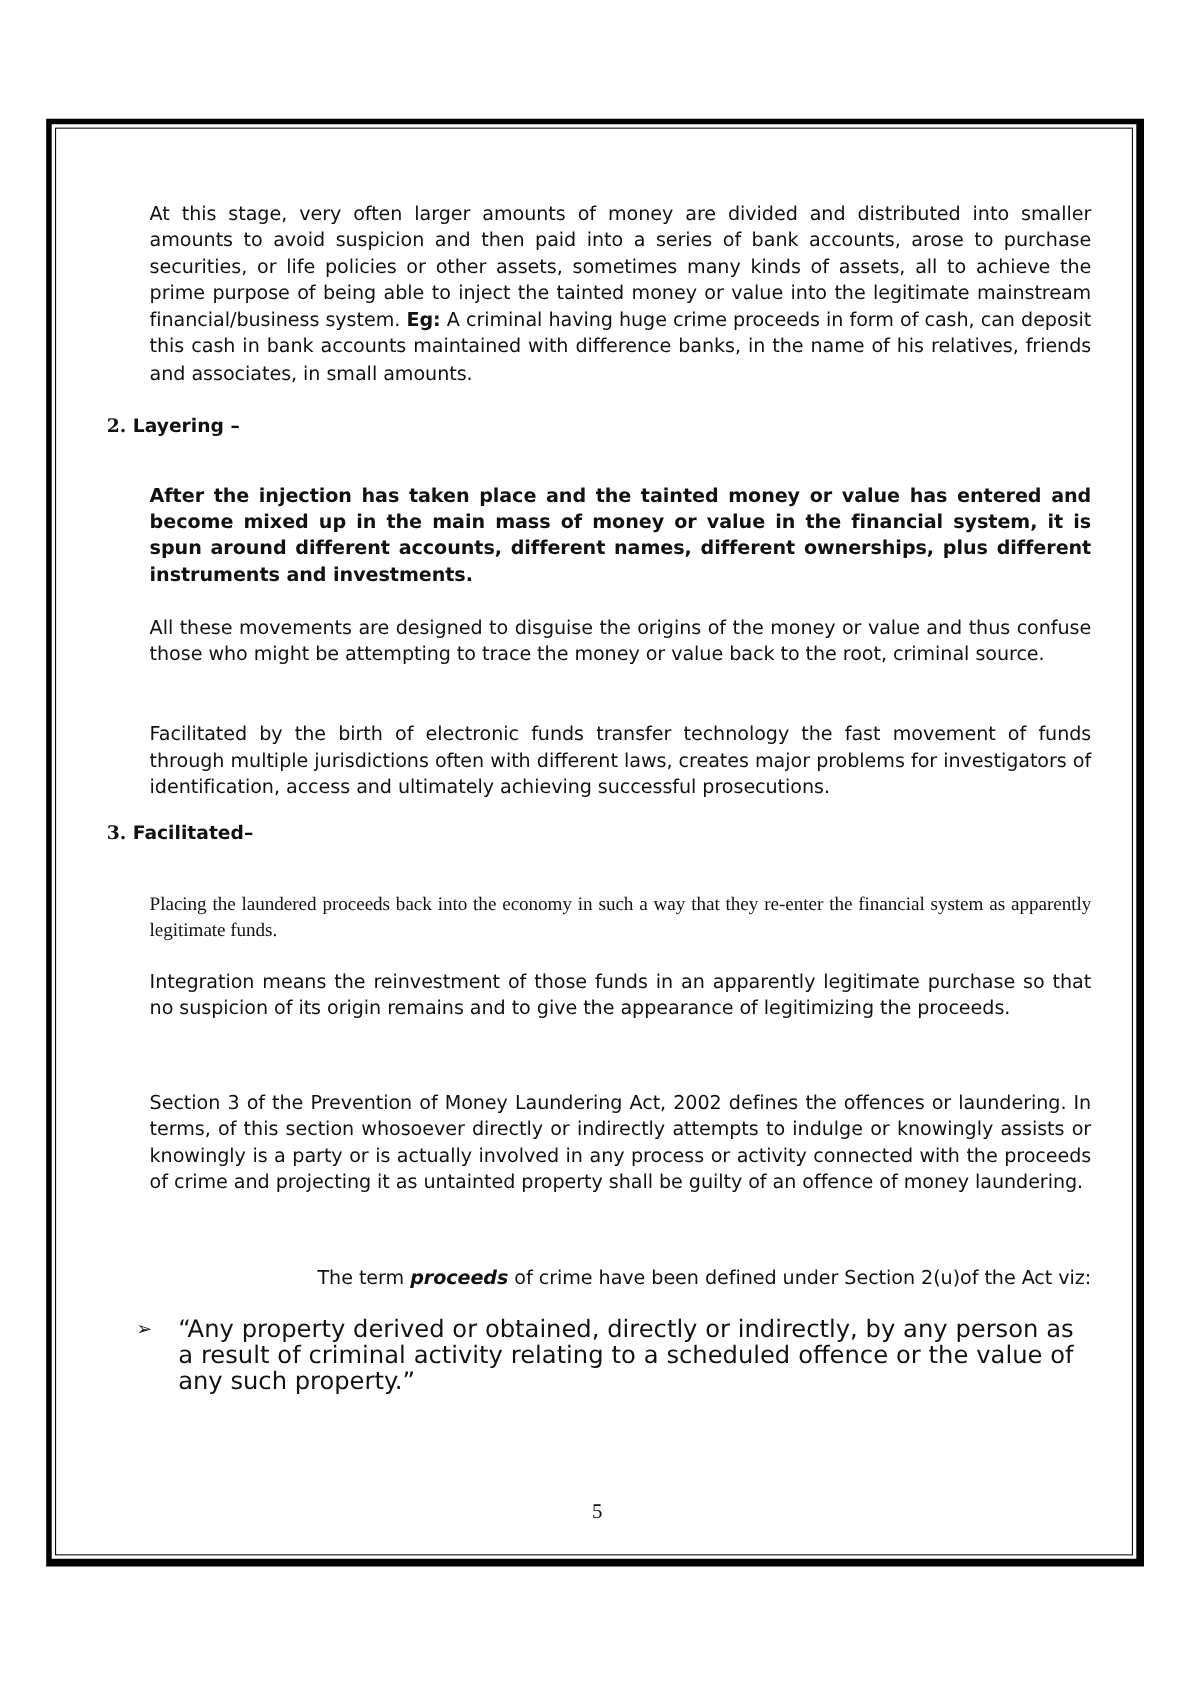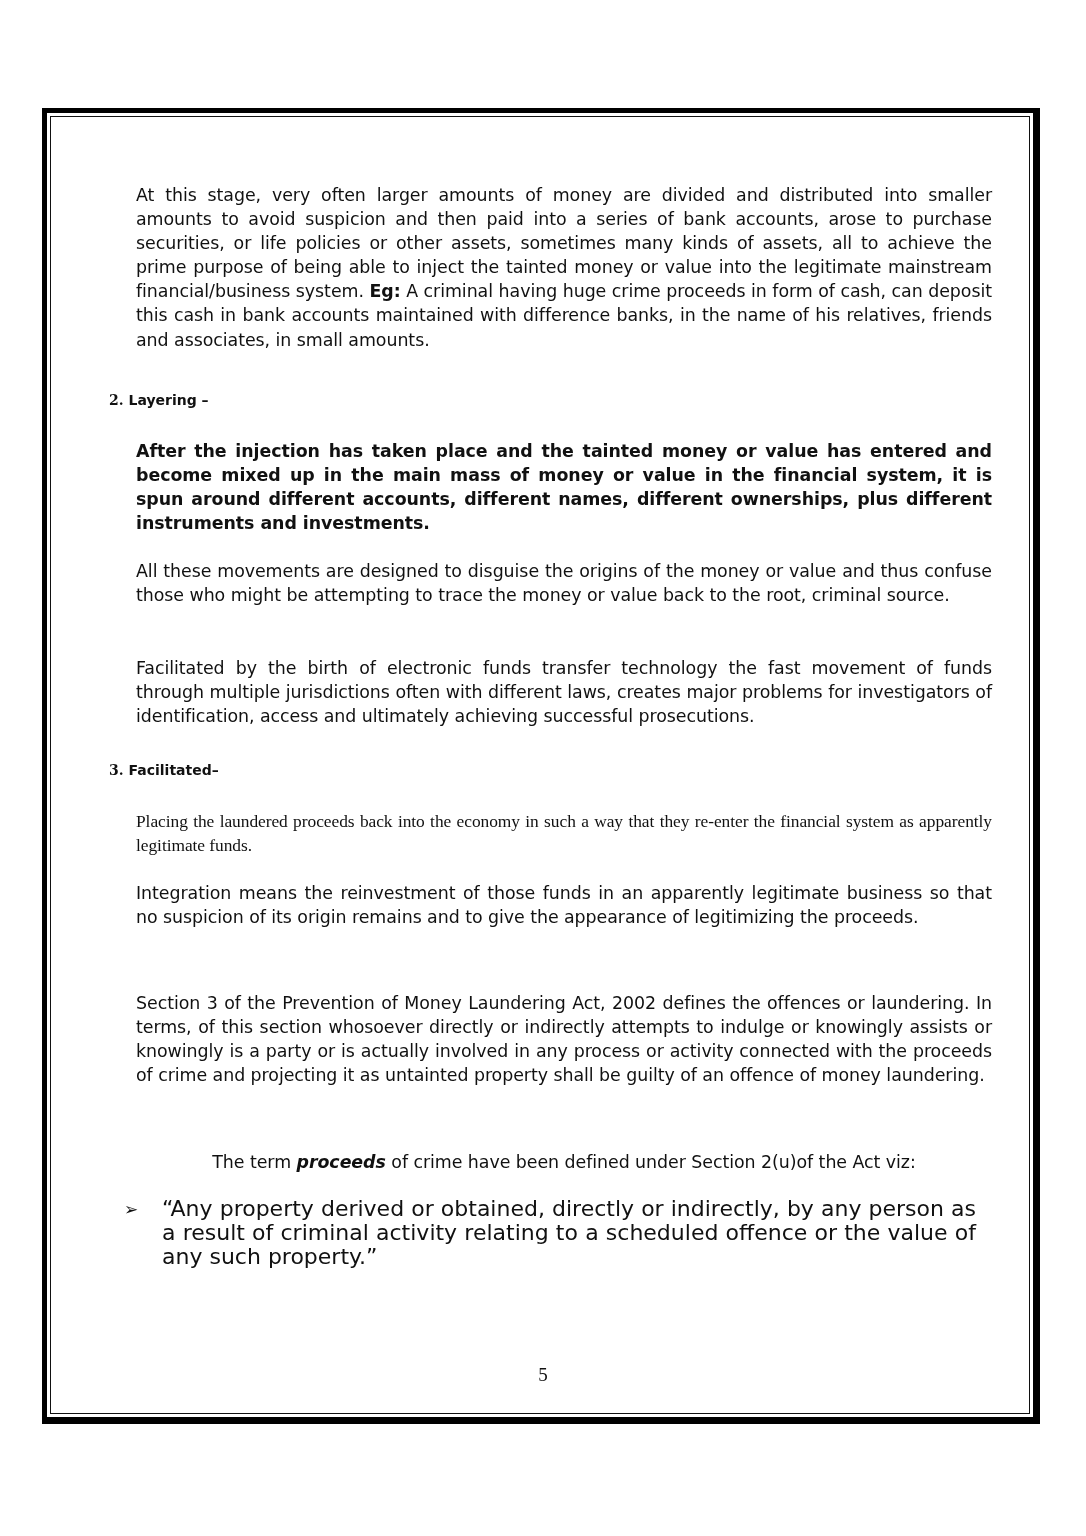--- a/index.html
+++ b/index.html
@@ -6,21 +6,21 @@
   body { width:1086px; height:1536px; position:relative; overflow:hidden;
          font-family:"DejaVu Sans", sans-serif; color:#111; }
   .frame-outer { position:absolute; left:42px; top:108px; width:998px; height:1316px;
                  border-top:5px solid #000; border-left:5px solid #000;
                  border-right:7px solid #000; border-bottom:7px solid #000; box-sizing:border-box; }
   .frame-inner { position:absolute; left:3px; top:3px; right:3px; bottom:3px;
                  border:1.5px solid #111; }
   .page-content { position:absolute; left:120px; top:0; width:856px; }
   p.body { margin:16px; font-size:17.4px; line-height:24.1px; text-align:justify;
            letter-spacing:-0.05px; position:absolute; left:0; width:856px; }
-  h2.heading { position:absolute; left:-23px; margin:12px; font-size:14px; font-weight:bold;
+  h2.heading { position:absolute; left:-23px; margin:0; font-size:17px; font-weight:bold;
                line-height:24px; }
   h2.heading .num { font-family:"DejaVu Serif", serif; font-weight:bold; }
   .bullet-row { position:absolute; left:0; width:856px; display:flex; }
   .bullet-row .arrow { width:38px; flex:none; font-size:17px; line-height:24px; padding-left:4px; }
   .bullet-row .btext { flex:1; font-size:22px; line-height:24.1px; text-align:justify; }
   .page-number { position:absolute; left:0; width:1086px; top:1364px; text-align:center;
                  font-family:"Liberation Serif", serif; font-size:19px; }
 </style>
 </head>
 <body>
@@ -35,25 +35,25 @@
 
   <h2 class="heading" style="top:376px;"><span class="num">2.</span> <span>Layering –</span></h2>
 
   <p class="body" style="top:423px;font-weight:bold;">After the injection has taken place and the tainted money or value has entered and become mixed up in the main mass of money or value in the financial system, it is spun around different accounts, different names, different ownerships, plus different instruments and investments.</p>
   <p class="body" style="top:543px;">All these movements are designed to disguise the origins of the money or value and thus confuse those who might be attempting to trace the money or value back to the root, criminal source.</p>
   <p class="body" style="top:640px;">Facilitated by the birth of electronic funds transfer technology the fast movement of funds through multiple jurisdictions often with different laws, creates major problems for investigators of identification, access and ultimately achieving successful prosecutions.</p>
 
   <h2 class="heading" style="top:746px;"><span class="num">3.</span> <span>Facilitated–</span></h2>
 
   <p class="body" style="top:793px;font-family:Liberation Serif, serif;">Placing the laundered proceeds back into the economy in such a way that they re-enter the financial system as apparently legitimate funds.</p>
-  <p class="body" style="top:865px;">Integration means the reinvestment of those funds in an apparently legitimate business so that no suspicion of its origin remains and to give the appearance of legitimizing the proceeds.</p>
+  <p class="body" style="top:865px;">Integration means the reinvestment of those funds in an apparently legitimate purchase so that no suspicion of its origin remains and to give the appearance of legitimizing the proceeds.</p>
 
   <p class="body" style="top:975px;">Section 3 of the Prevention of Money Laundering Act, 2002 defines the offences or laundering. In terms, of this section whosoever directly or indirectly attempts to indulge or knowingly assists or knowingly is a party or is actually involved in any process or activity connected with the proceeds of crime and projecting it as untainted property shall be guilty of an offence of money laundering.</p>
 
-  <p class="body" style="top:1134px;text-align:center;"><span>The term </span><b><i>proceeds</i></b><span> of crime have been defined under Section 2(u)of the Act viz:</span></p>
+  <p class="body" style="top:1134px;text-align:right;"><span>The term </span><b><i>proceeds</i></b><span> of crime have been defined under Section 2(u)of the Act viz:</span></p>
 
   <div class="bullet-row" style="top:1197px;">
     <span class="arrow">➢</span>
     <span class="btext">“Any property derived or obtained, directly or indirectly, by any person as a result of criminal activity relating to a scheduled offence or the value of any such property.”</span>
   </div>
 </div>
 
 <div class="page-number">5</div>
 
 </body></html>

